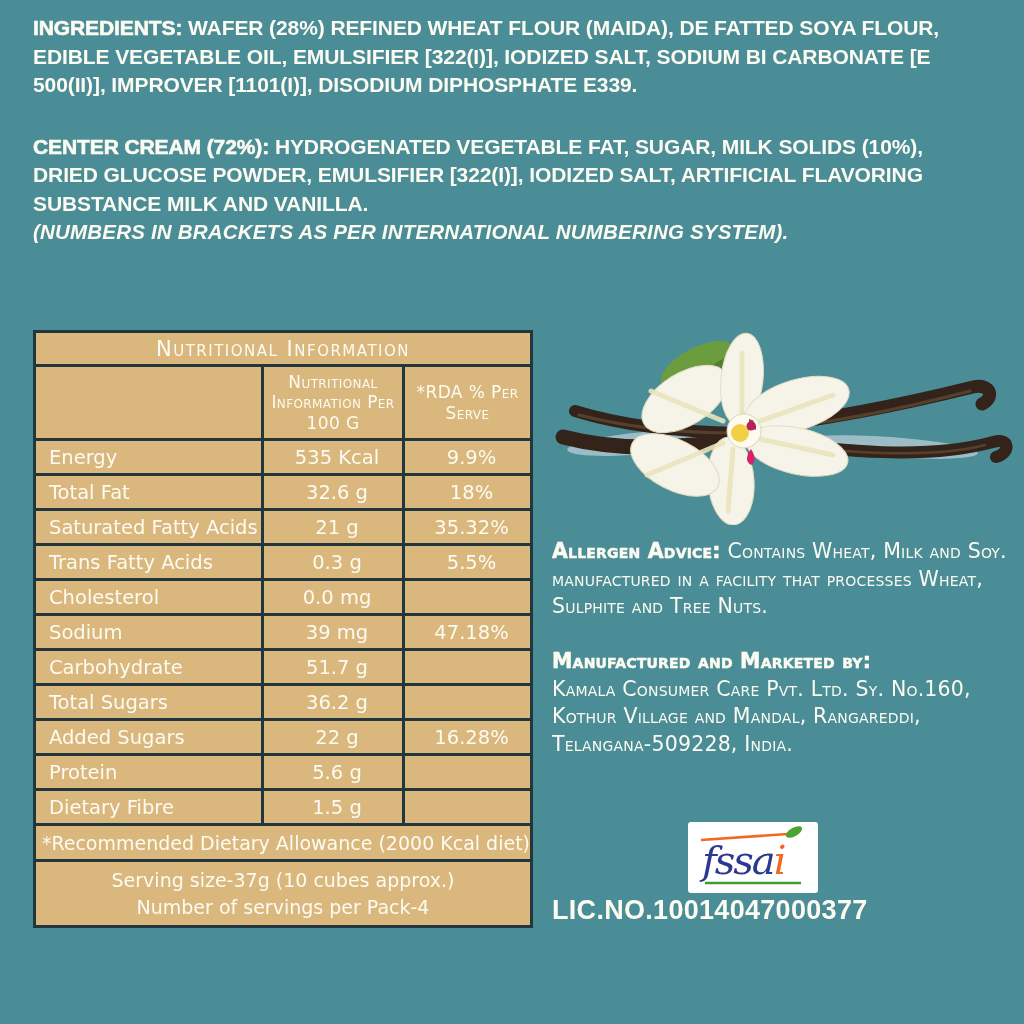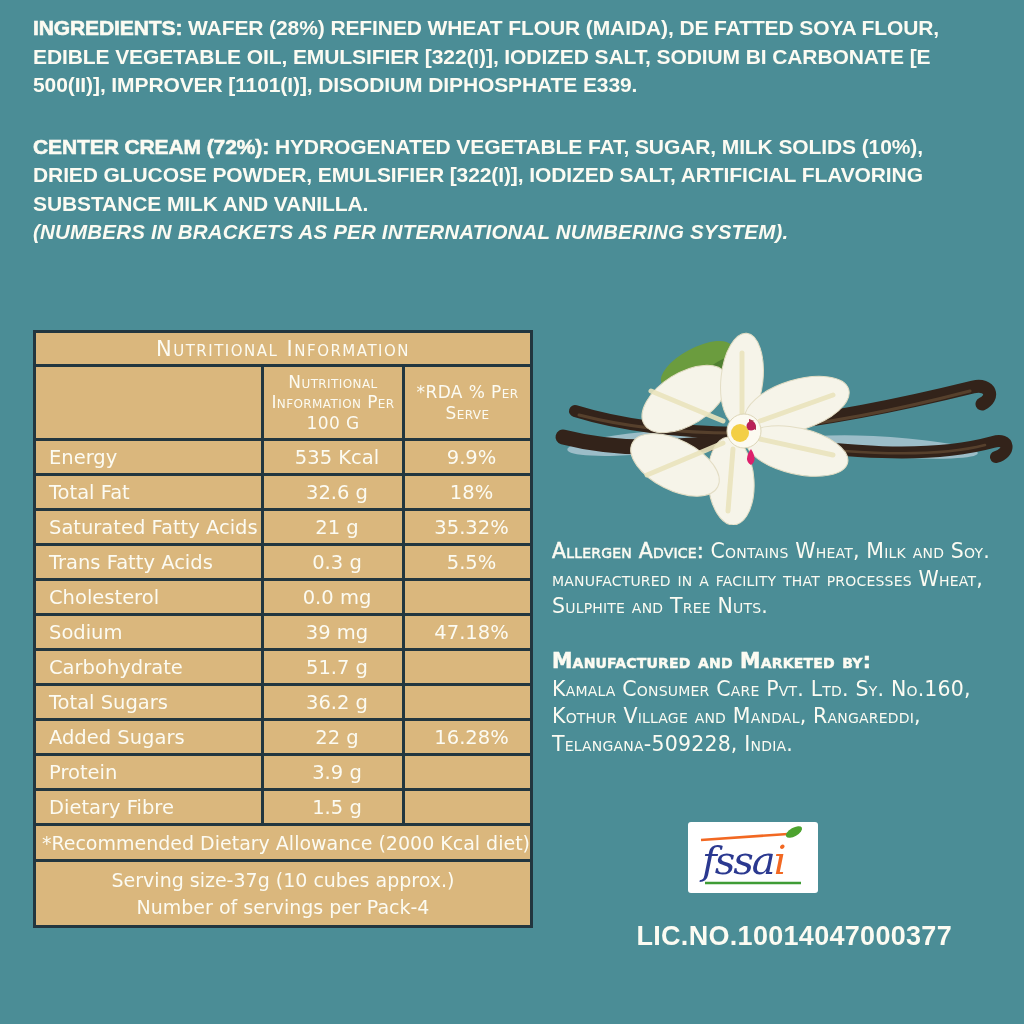--- a/index.html
+++ b/index.html
@@ -61,31 +61,31 @@
   .nutri .footnote td{height:36px;font-size:19px;text-align:right;}
   .nutri .serving td{height:66px;font-size:19px;text-align:center;line-height:1.4;}
 
   
   .flower-wrap{position:absolute;left:545px;top:325px;width:480px;height:200px;}
   .allergen{
     position:absolute;left:552px;top:538px;width:466px;
     font-variant:small-caps;
     font-size:20.5px;line-height:27.5px;letter-spacing:0.2px;
   }
-  .allergen .lbl2{font-weight:normal;-webkit-text-stroke:0.5px var(--ink);}
+  .allergen .lbl2{font-weight:bold;-webkit-text-stroke:0.5px var(--ink);}
   .manufacturer{
     position:absolute;left:552px;top:648px;width:446px;
     font-variant:small-caps;
     font-size:20.5px;line-height:27.5px;letter-spacing:0.2px;
   }
   .manufacturer .lbl2{font-weight:bold;-webkit-text-stroke:0.5px var(--ink);display:block;}
   .fssai-box{position:absolute;left:688px;top:822px;width:120px;height:71px;}
   .lic{
-    position:absolute;left:552px;top:921px;width:400px;
-    text-align:right;
+    position:absolute;left:552px;top:895px;width:400px;
+    text-align:left;
     font-family:"Liberation Sans",sans-serif;
     font-weight:bold;font-size:27px;letter-spacing:0.3px;
   }
 </style>
 </head>
 <body>
 
 <div class="page">
 
   <section class="ingredients">
@@ -151,21 +151,21 @@
           <td class="c1">36.2 g</td>
           <td class="c2"></td>
         </tr>
         <tr>
           <td class="c0">Added Sugars</td>
           <td class="c1">22 g</td>
           <td class="c2">16.28%</td>
         </tr>
         <tr>
           <td class="c0">Protein</td>
-          <td class="c1">3.9 g</td>
+          <td class="c1">5.6 g</td>
           <td class="c2"></td>
         </tr>
         <tr>
           <td class="c0">Dietary Fibre</td>
           <td class="c1">1.5 g</td>
           <td class="c2"></td>
         </tr>
       </tbody>
     <tfoot>
       <tr class="footnote">

